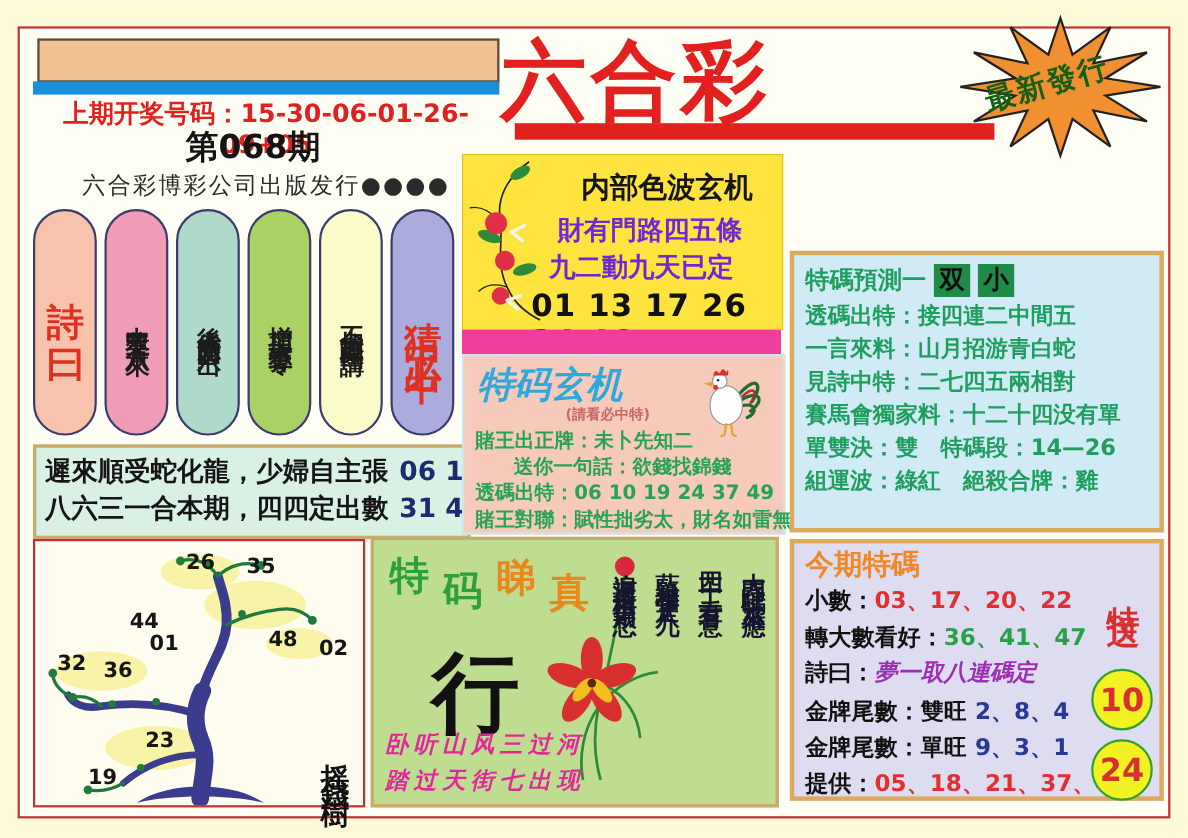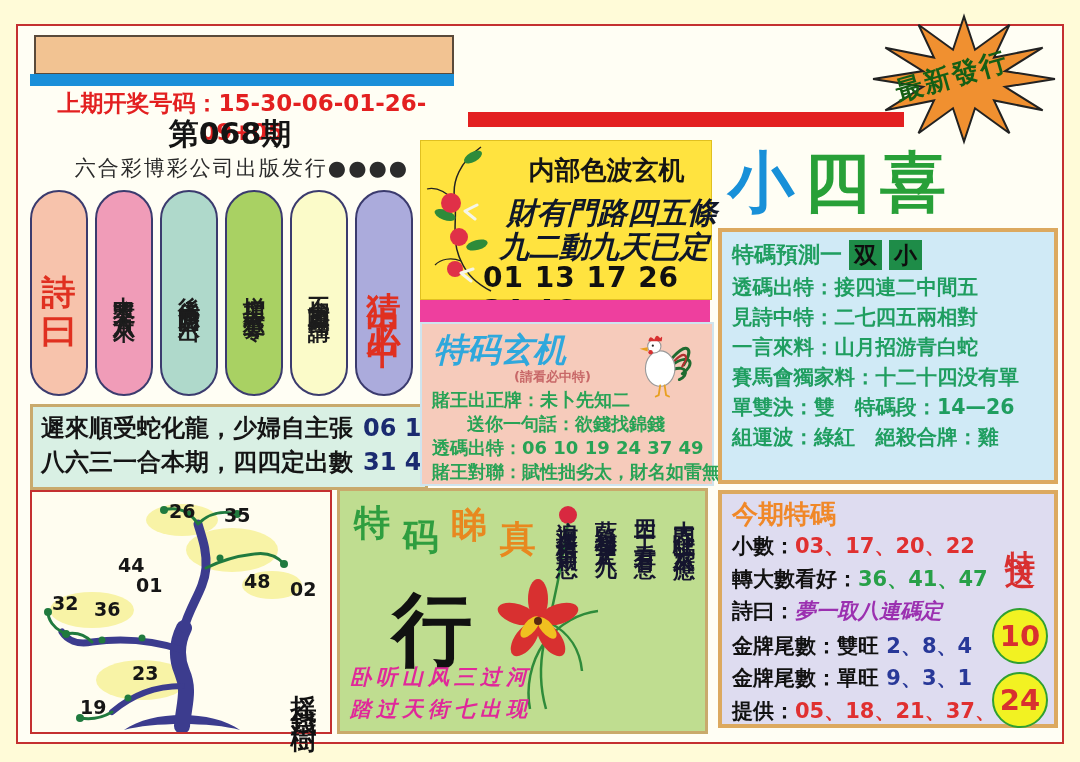--- a/index.html
+++ b/index.html
@@ -31,21 +31,21 @@
 
   
   .treebox{left:30px;top:490px;width:298px;height:240px;background:#FFFDF0;border:2px solid #C43030;}
   .treebox .num{position:absolute;color:#161616;font-weight:bold;font-size:19px;}
   .treelabel{position:absolute;right:8px;bottom:10px;writing-mode:vertical-rl;text-orientation:upright;
              color:#111;font-weight:bold;font-size:26px;letter-spacing:16px;}
 
   
   .yellowbox{left:420px;top:140px;width:290px;height:158px;background:#FFE33F;border:1px solid #E0C020;}
   .yb-title{position:absolute;left:88px;top:12px;width:195px;text-align:center;color:#151515;font-weight:bold;font-size:26px;}
-  .yb-line{position:absolute;color:#0f172a;font-weight:bold;font-style:italic;font-size:30px;
+  .yb-line{position:absolute;color:#6d28d9;font-weight:bold;font-size:24px;
            font-family:"DejaVu Serif",serif;white-space:nowrap;}
   .yb-l1{left:86px;top:52px;}.yb-l2{left:78px;top:86px;}
   .yb-nums{position:absolute;left:62px;top:120px;color:#111;font-weight:bold;font-size:28px;letter-spacing:1px;}
 
   .magenta{left:420px;top:300px;width:290px;height:22px;background:#EE3F9E;}
 
   
   .pinkbox{left:420px;top:322px;width:290px;height:160px;background:#F6CBBB;border:2px solid #CFE4EE;}
   .pb-title{position:absolute;left:12px;top:4px;color:#2FA8DC;font-weight:bold;font-style:italic;font-size:33px;}
   .pb-sub{position:absolute;left:92px;top:44px;color:#C86868;font-weight:bold;font-size:13px;}
@@ -242,40 +242,38 @@
     <div class="wb-script wb-s1">卧听山风三过河</div>
     <div class="wb-script wb-s2">踏过天街七出现</div>
     <div class="wb-cols">
       <span class="wb-col">遍河搭橹不用愁</span>
       <span class="wb-col">藍綠相争是八九</span>
       <span class="wb-col">四十一二看君意</span>
       <span class="wb-col">大門呼碼六來應</span>
     </div>
   </div>
 
+  <div class="abs bigtitle">六合彩</div>
   <div class="abs redbar"></div>
   <div class="abs burst">
     <svg width="192" height="138" viewBox="0 0 190 136" style="position:absolute;left:0;top:0;">
       <polygon fill="#F09030" stroke="#222" stroke-width="2" points="185,68 135.6,75.8 172.9,99 124.7,89.2 140,121.7 105.9,97 95,130 84.1,97 50,121.7 65.3,89.2 17.1,99 54.4,75.8 5,68 54.4,60.2 17.1,37 65.3,46.8 50,14.3 84.1,39 95,6 105.9,39 140,14.3 124.7,46.8 172.9,37 135.6,60.2"></polygon>
     </svg>
     <div class="badge-label">最新發行</div>
-  </div>
-  <div class="abs subtitle">
-    <span class="sub-blue">小</span><span class="sub-green">四喜</span>
   </div>
 
   <div class="abs predict">
     <div class="pr-head">
       <span>特碼預測一</span>
       <span class="pr-tag">双</span>
       <span class="pr-tag">小</span>
     </div>
     <div class="pr-row">透碼出特：接四連二中間五</div>
+    <div class="pr-row">一言來料：山月招游青白蛇</div>
     <div class="pr-row">見詩中特：二七四五兩相對</div>
-    <div class="pr-row">一言來料：山月招游青白蛇</div>
     <div class="pr-row">賽馬會獨家料：十二十四没有單</div>
     <div class="pr-row">單雙決：雙　特碼段：14—26</div>
     <div class="pr-row">組運波：綠紅　絕殺合牌：雞</div>
   </div>
 
   <div class="today">
     <div class="td-title">今期特碼</div>
     <div class="td-row"><span>小數：</span><span class="v-red">03、17、20、22</span></div>
     <div class="td-row"><span>轉大數看好：</span><span class="v-green">36、41、47</span></div>
     <div class="td-row"><span>詩曰：</span><span class="v-purple">夢一取八連碼定</span></div>

